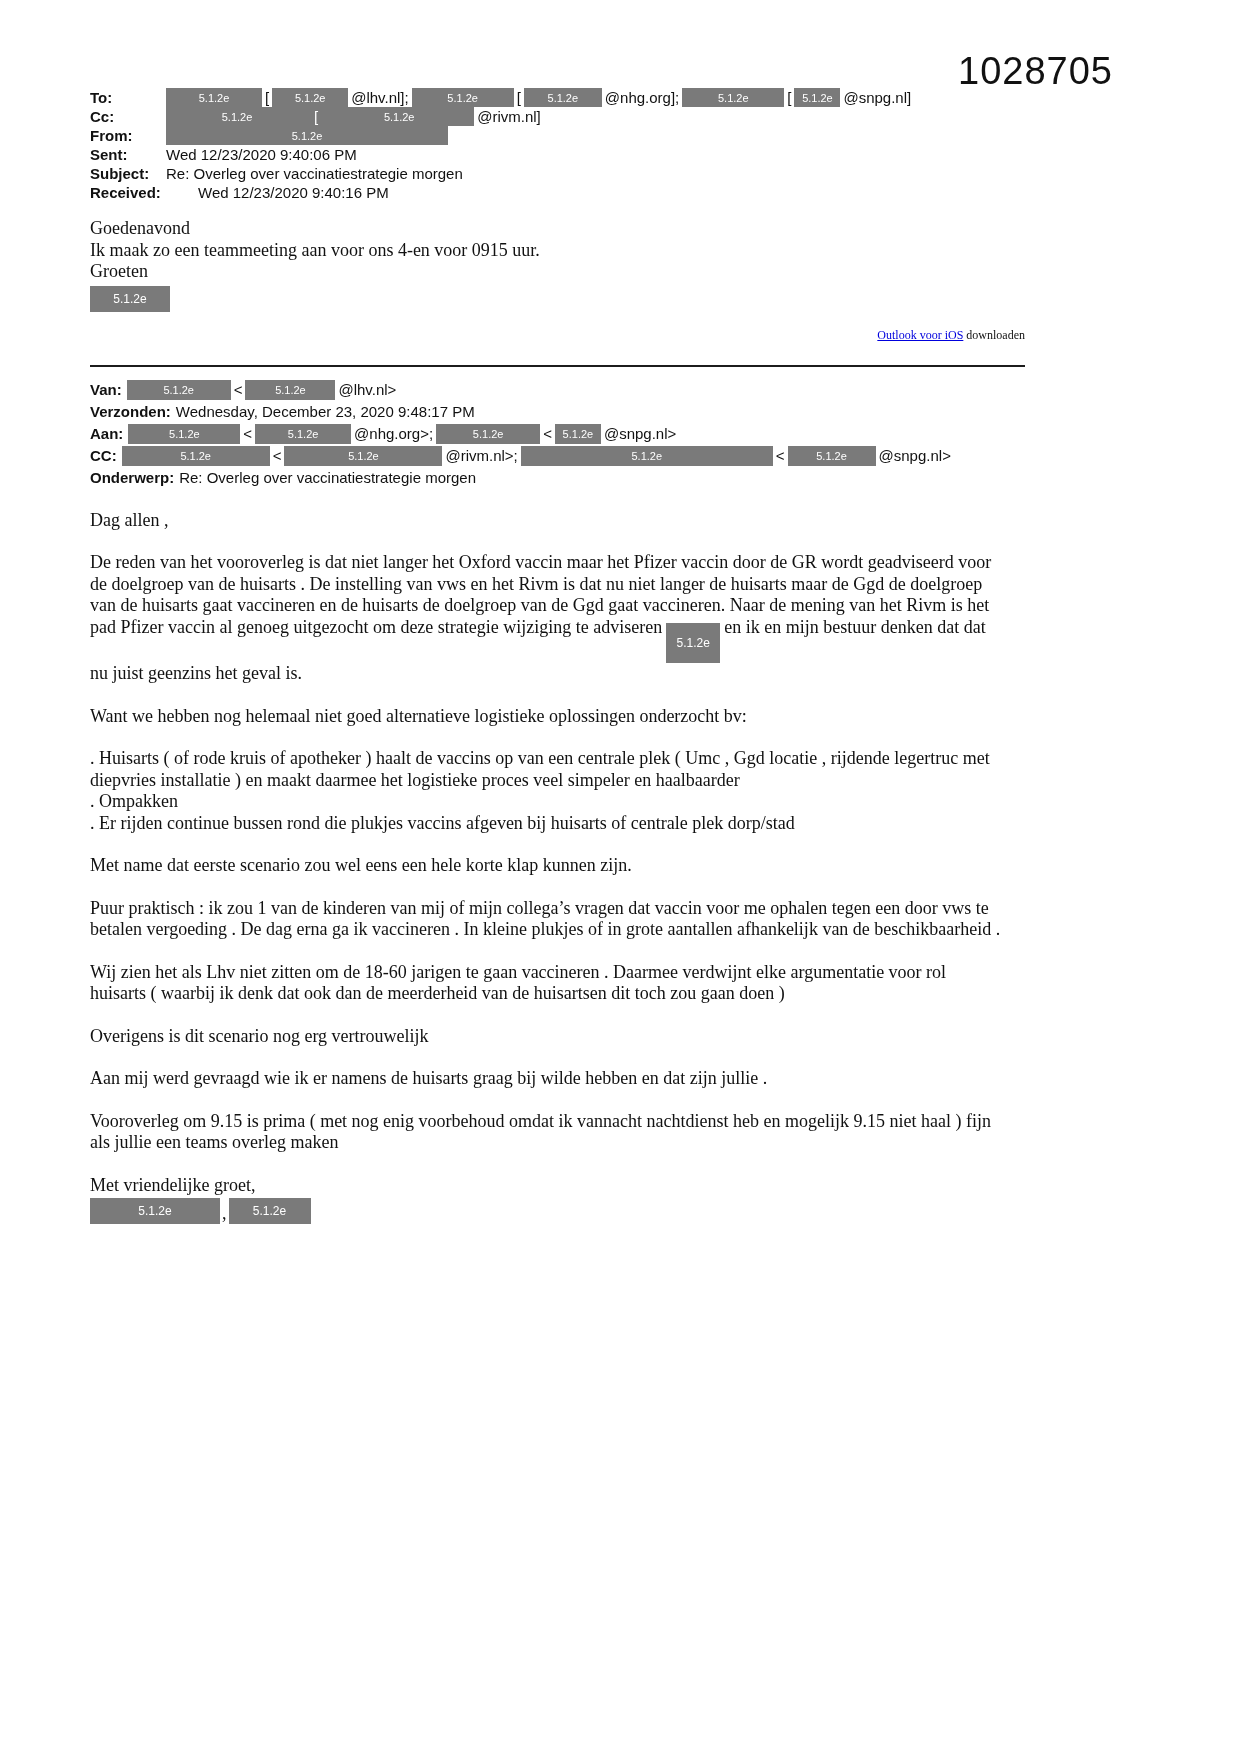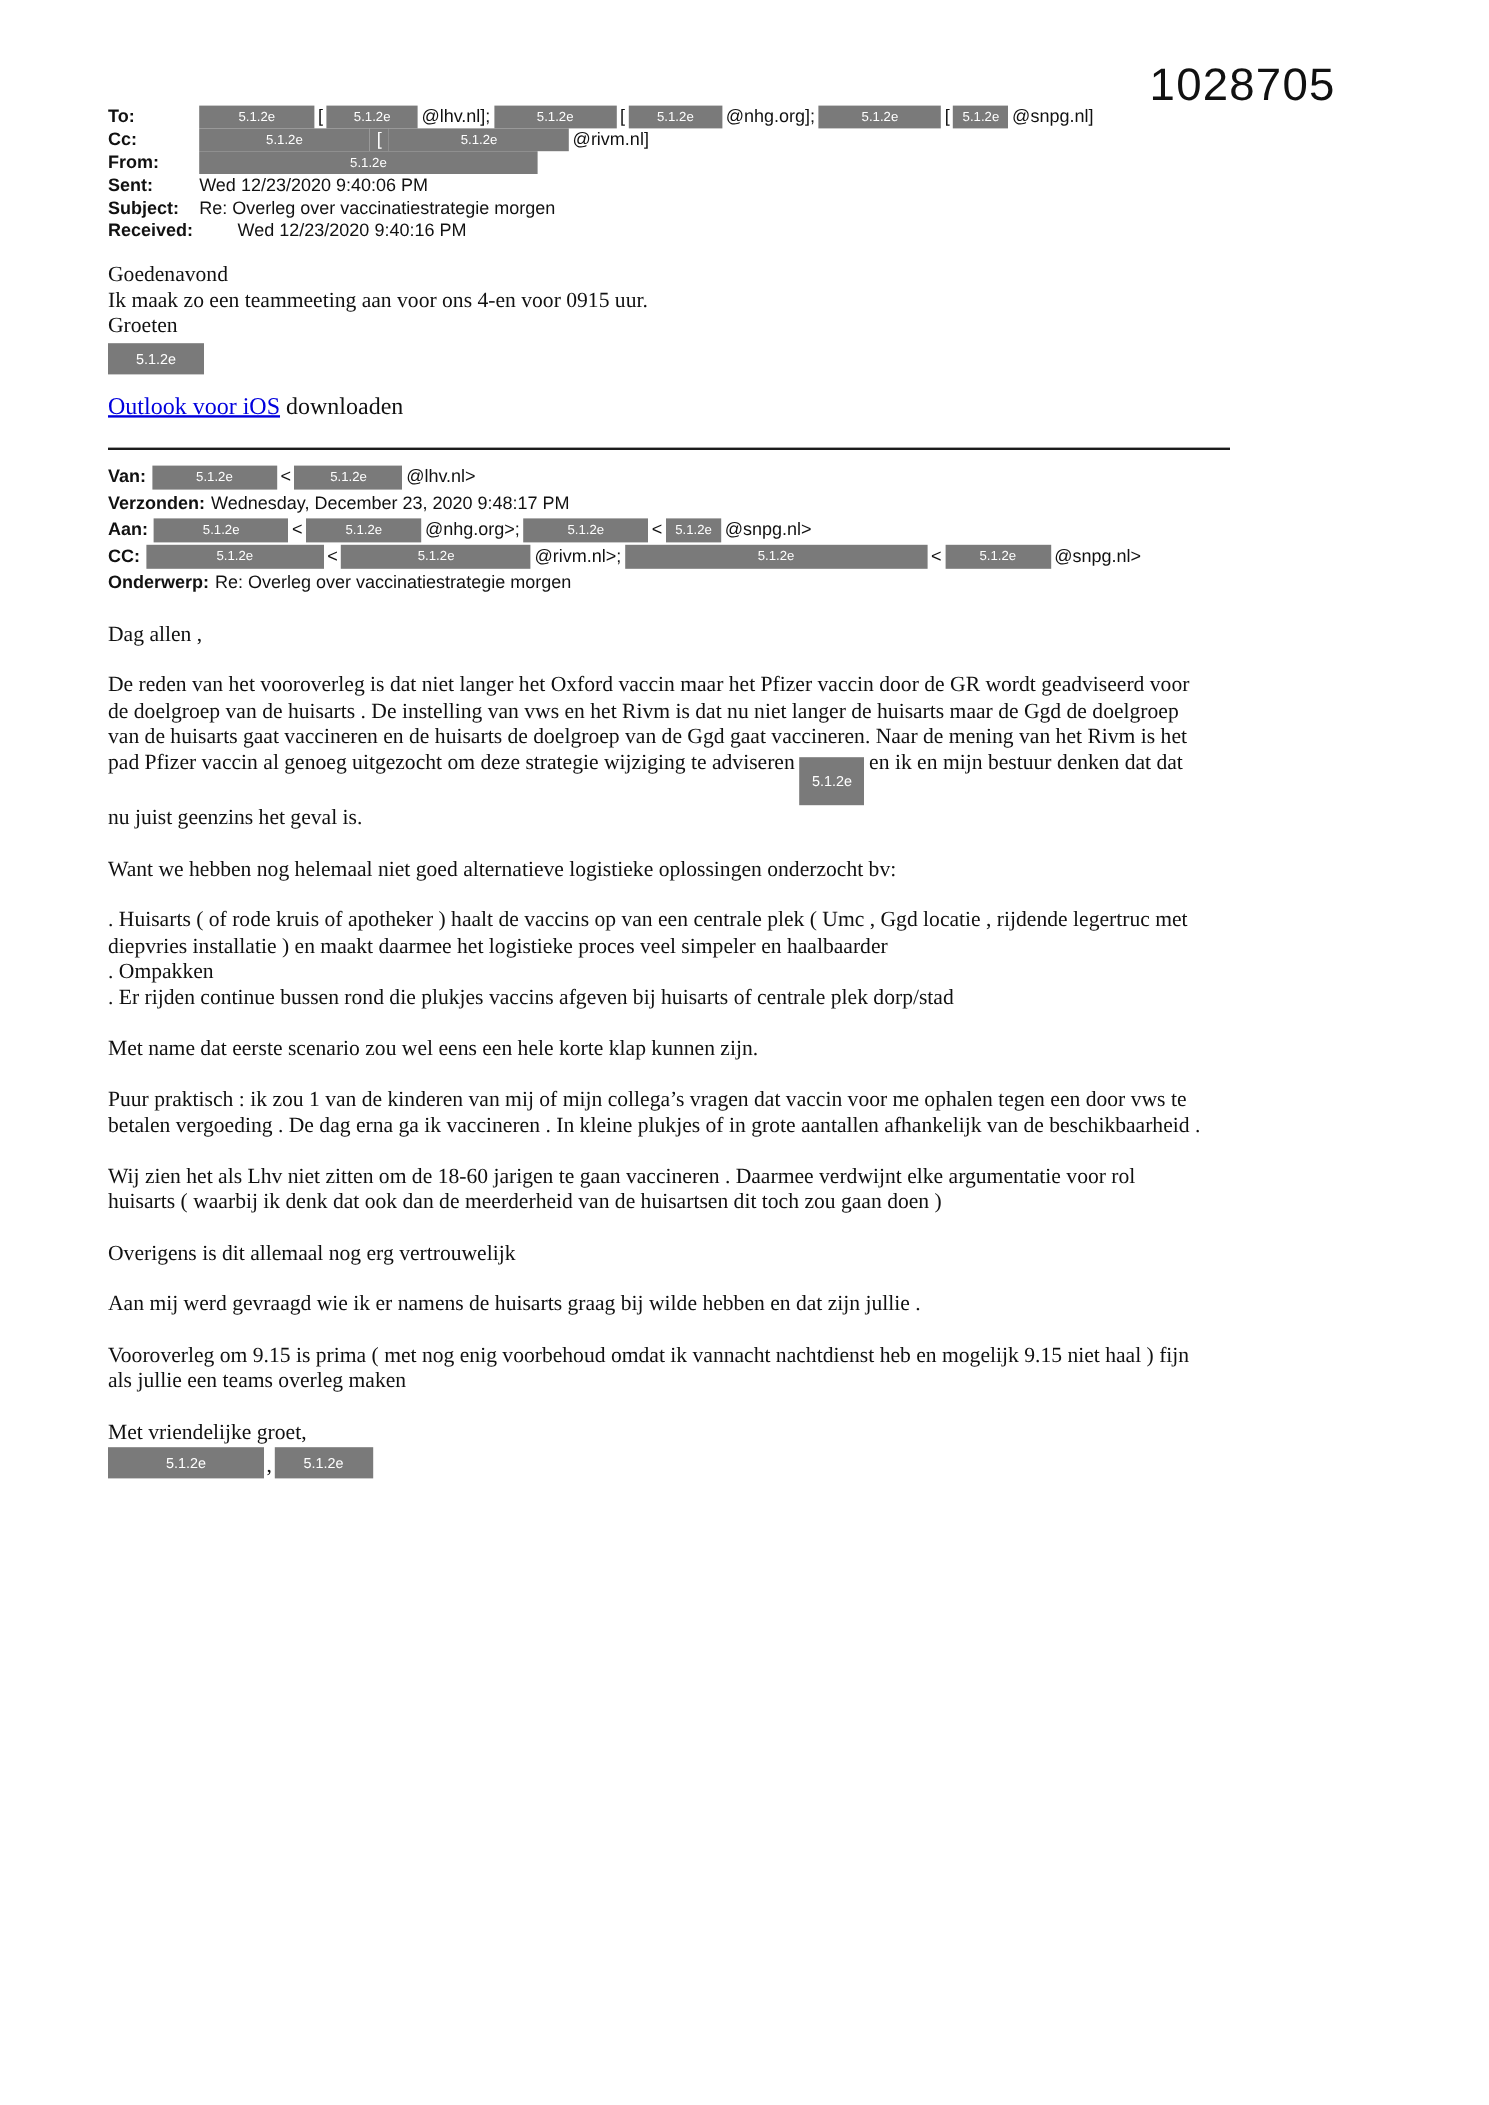--- a/index.html
+++ b/index.html
@@ -29,21 +29,21 @@
   .rtext { background:#7a7a7a; color:#fff; padding:0 6px; height:19px;
            display:inline-flex; align-items:center; }
   .email2-header .redact, .email2-header .rtext { height:20px; }
 
   
   .body1 { margin-top:16px; font-size:18px; line-height:21.5px; }
   .body1 div { min-height:21.5px; }
   .lone-redact { margin-top:3px; }
   .lone-redact .redact { height:26px; font-size:12px; }
 
-  .link-line { margin-top:16px; font-size:20px; }
+  .link-line { margin-top:16px; font-size:12px;text-align:right; }
   .link { color:#0000dd; text-decoration:underline; cursor:pointer; }
 
   .divider { margin-top:22px; border-top:2px solid #1c1c1c; width:935px; height:0; }
 
   
   .email2-header { margin-top:12px; font-family:"Liberation Sans", sans-serif;
                    font-size:15px; }
   .h2row { display:flex; align-items:center; min-height:22px; }
   .h2label { font-weight:bold; margin-right:5px; white-space:nowrap; }
 
@@ -190,21 +190,21 @@
 
     <div class="bullets">
       <p>. Huisarts ( of rode kruis of apotheker ) haalt de vaccins op van een centrale plek ( Umc , Ggd locatie , rijdende legertruc met diepvries installatie ) en maakt daarmee het logistieke proces veel simpeler en haalbaarder</p>
       <p>. Ompakken</p>
       <p>. Er rijden continue bussen rond die plukjes vaccins afgeven bij huisarts of centrale plek dorp/stad</p>
     </div>
 
     <p>Met name dat eerste scenario zou wel eens een hele korte klap kunnen zijn.</p>
     <p>Puur praktisch : ik zou 1 van de kinderen van mij of mijn collega’s vragen dat vaccin voor me ophalen tegen een door vws te betalen vergoeding . De dag erna ga ik vaccineren . In kleine plukjes of in grote aantallen afhankelijk van de beschikbaarheid .</p>
     <p>Wij zien het als Lhv niet zitten om de 18-60 jarigen te gaan vaccineren . Daarmee verdwijnt elke argumentatie voor rol huisarts ( waarbij ik denk dat ook dan de meerderheid  van de huisartsen dit toch zou gaan doen )</p>
-    <p>Overigens is dit allemaal nog erg vertrouwelijk</p>
+    <p>Overigens is dit scenario nog erg vertrouwelijk</p>
     <p>Aan mij werd gevraagd wie ik er namens de huisarts graag bij wilde hebben en dat zijn jullie .</p>
     <p>Vooroverleg om 9.15 is prima ( met nog enig voorbehoud omdat ik vannacht nachtdienst heb en mogelijk 9.15 niet haal ) fijn als jullie een teams overleg maken</p>
 
     <p class="closing">Met vriendelijke groet,</p>
     <div class="sigline">
         <span class="redact" style="width: 130px; height: 26px;">5.1.2e</span>
         <span class="seg-text">,</span>
         <span class="redact" style="width: 82px; height: 26px;">5.1.2e</span>
       </div>
   </div>

